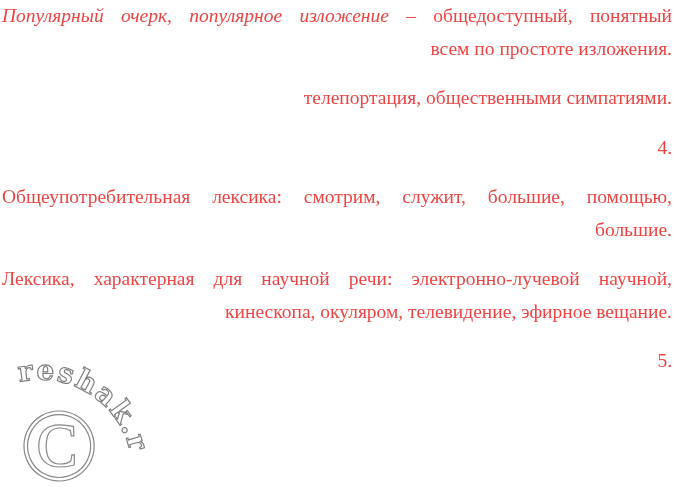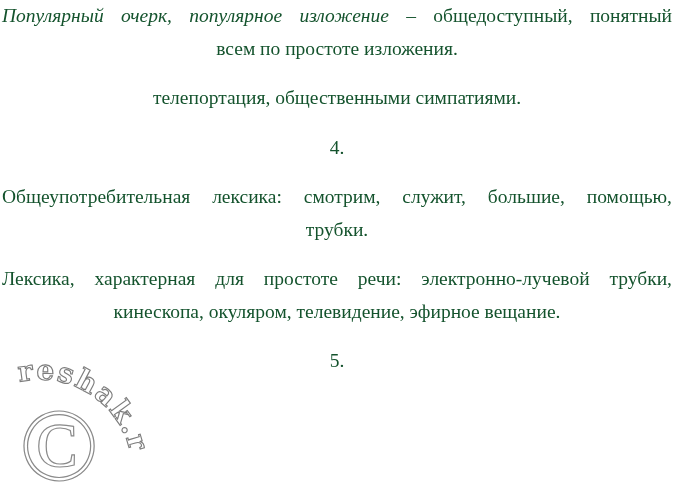--- a/index.html
+++ b/index.html
@@ -15,29 +15,29 @@
     width: 676px;
     height: 500px;
     background: #ffffff;
   }
   .text-content {
     position: relative;
     z-index: 2;
     padding: 0 4px 0 2px;
     font-family: "Liberation Serif", "DejaVu Serif", serif;
     font-size: 19.5px;
-    color: #14532d;
+    color: #ef4444;
   }
   .para {
     margin: 0 0 17px 0;
   }
   .line {
     line-height: 32.5px;
     white-space: normal;
-    text-align: center;
+    text-align: right;
   }
   .line.jl {
     text-align: justify;
     text-align-last: justify;
   }
   .seg-italic {
     font-style: italic;
   }
   .seg-normal {
     font-style: normal;
@@ -89,24 +89,24 @@
         <div class="line"><span class="seg-normal">всем по простоте изложения.</span></div>
       </div>
       <div class="para">
         <div class="line"><span class="seg-normal">телепортация, общественными симпатиями.</span></div>
       </div>
       <div class="para">
         <div class="line"><span class="seg-normal">4.</span></div>
       </div>
       <div class="para">
         <div class="line jl"><span class="seg-normal">Общеупотребительная лексика: смотрим, служит, большие, помощью,</span></div>
-        <div class="line"><span class="seg-normal">трубки.</span></div>
+        <div class="line"><span class="seg-normal">большие.</span></div>
       </div>
       <div class="para">
-        <div class="line jl"><span class="seg-normal">Лексика, характерная для простоте речи: электронно-лучевой трубки,</span></div>
+        <div class="line jl"><span class="seg-normal">Лексика, характерная для научной речи: электронно-лучевой научной,</span></div>
         <div class="line"><span class="seg-normal">кинескопа, окуляром, телевидение, эфирное вещание.</span></div>
       </div>
       <div class="para">
         <div class="line"><span class="seg-normal">5.</span></div>
       </div>
       <div class="para">
       </div>
     </div>
 
 </div>

